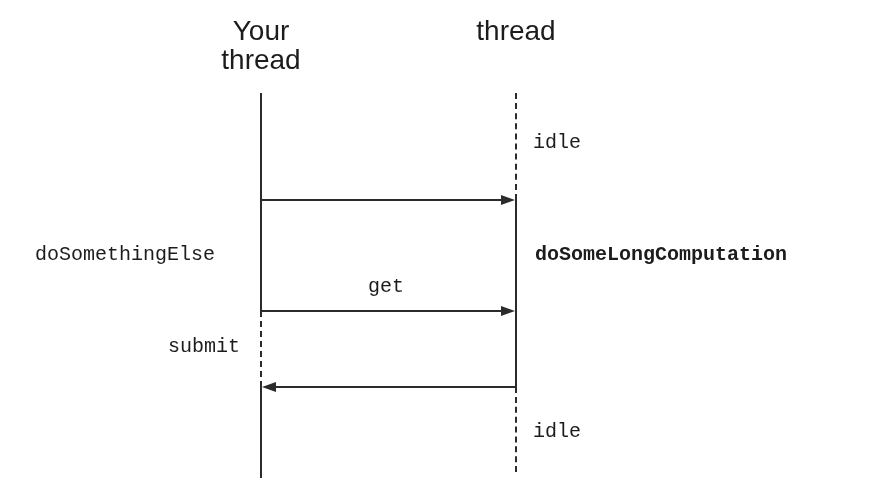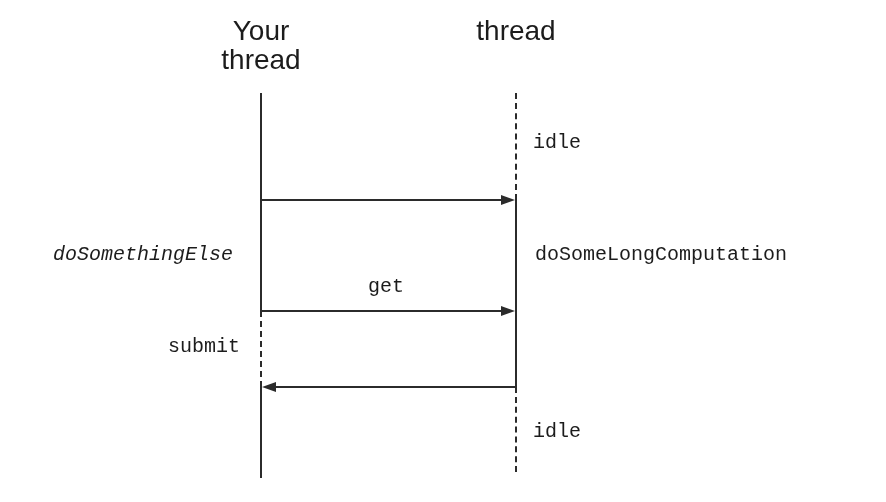--- a/index.html
+++ b/index.html
@@ -70,22 +70,22 @@
   #get-shaft   {left:261px;top:310px;width:243px;}
   #get-head    {left:501px;top:306px;}
   #result-shaft{left:274px;top:386px;width:242px;}
   #result-head {left:262px;top:382px;}
 
   #lbl-submit{left:388px;top:164px;}
   #lbl-get   {left:386px;top:274px;}
   #lbl-result{left:406px;top:348px;}
   #lbl-idle-top{left:533px;top:130px;}
   #lbl-idle-bottom{left:533px;top:419px;}
-  #lbl-dosomethingelse{right:653px;top:242px;font-style:italic;}
-  #lbl-dosomelongcomputation{left:535px;top:242px;}
+  #lbl-dosomethingelse{right:671px;top:242px;}
+  #lbl-dosomelongcomputation{left:535px;top:242px;font-weight:bold;}
   #lbl-blocked{right:646px;top:334px;}
 </style>
 </head>
 <body>
 
 <div class="canvas">
 
   <div class="hdr" id="hdr-your">
     <div>Your</div>
     <div>thread</div>

